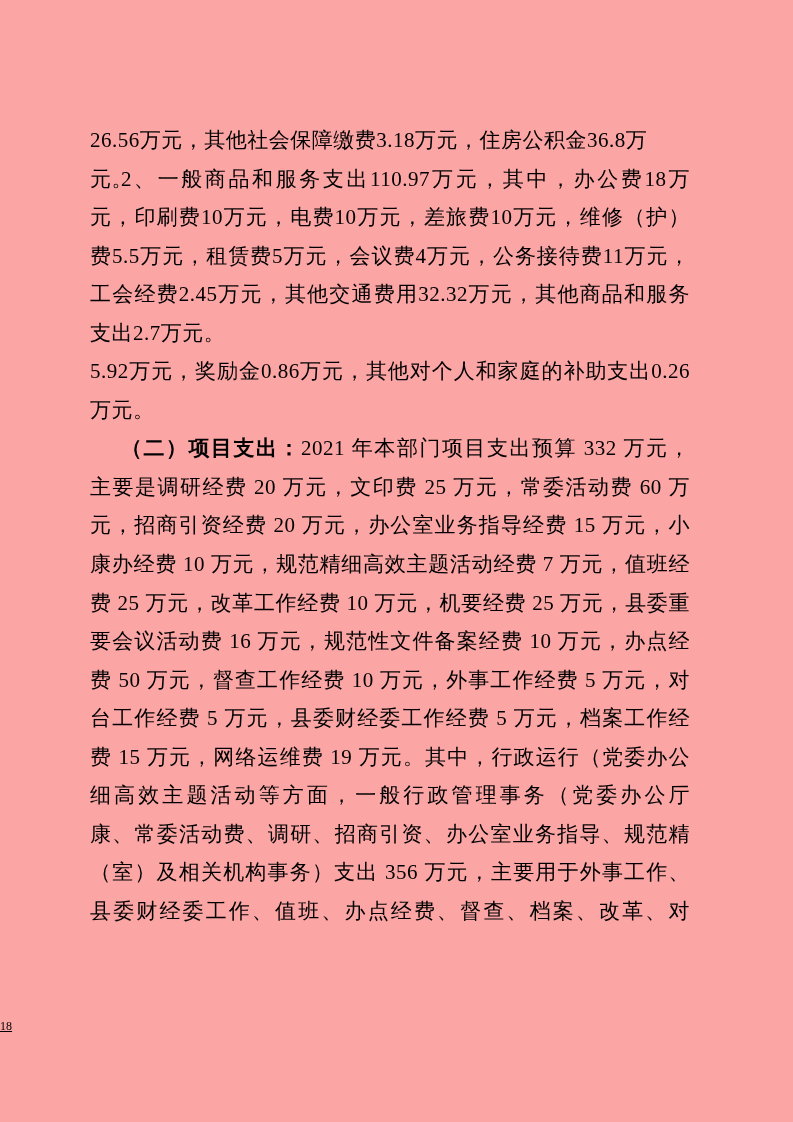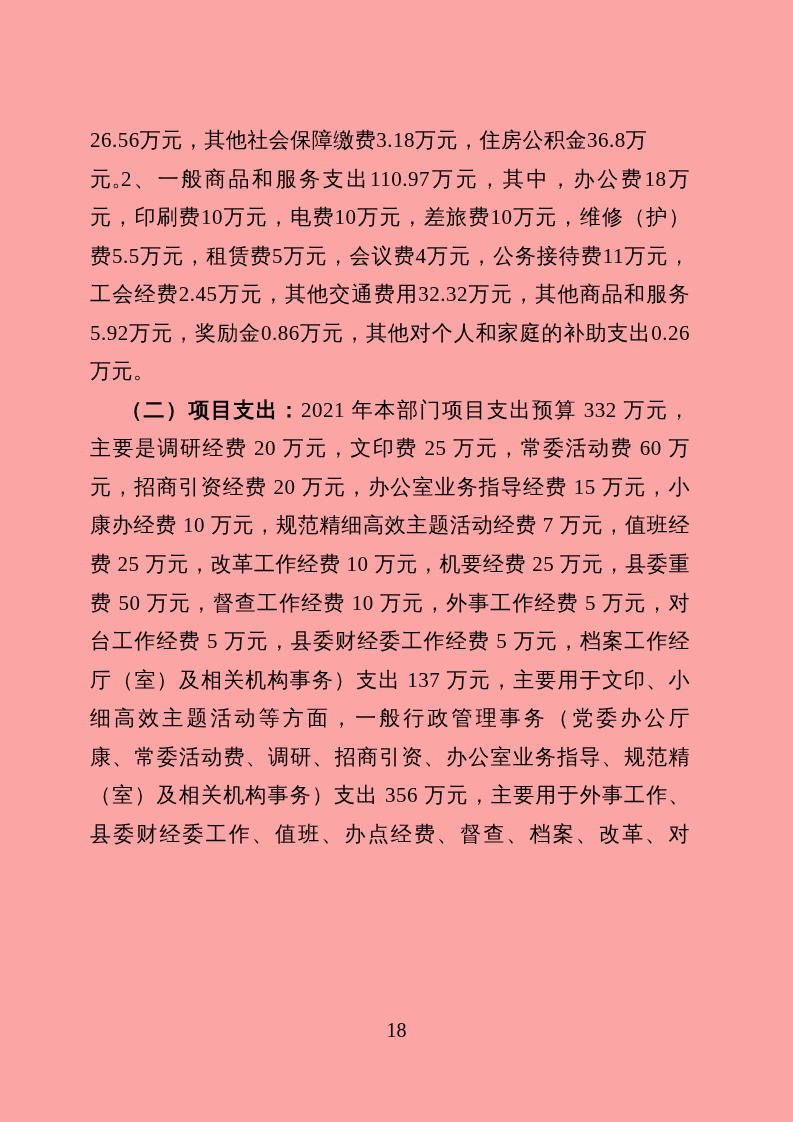--- a/index.html
+++ b/index.html
@@ -38,44 +38,46 @@
     text-indent: 31px;
   }
   .line b {
     font-weight: bold;
   }
   .page-number {
     position: absolute;
     left: 0;
     top: 1019px;
     width: 100%;
-    text-align: center;
-    font-size: 20px;
+    font-size: 12px;
     letter-spacing: 0;
+    text-decoration: underline;
   }
 </style>
 </head>
 <body>
 
 <div class="page">
   <div class="text-block">
       <div class="line">26.56万元，其他社会保障缴费3.18万元，住房公积金36.8万元。</div>
       <div class="line justify indent">2、一般商品和服务支出110.97万元，其中，办公费18万</div>
       <div class="line justify">元，印刷费10万元，电费10万元，差旅费10万元，维修（护）</div>
       <div class="line justify">费5.5万元，租赁费5万元，会议费4万元，公务接待费11万元，</div>
       <div class="line justify">工会经费2.45万元，其他交通费用32.32万元，其他商品和服务</div>
+      <div class="line">支出2.7万元。</div>
       <div class="line justify">5.92万元，奖励金0.86万元，其他对个人和家庭的补助支出0.26</div>
       <div class="line">万元。</div>
       <div class="line justify indent"><b>（二）项目支出：</b>2021 年本部门项目支出预算 332 万元，</div>
       <div class="line justify">主要是调研经费 20 万元，文印费 25 万元，常委活动费 60 万</div>
       <div class="line justify">元，招商引资经费 20 万元，办公室业务指导经费 15 万元，小</div>
       <div class="line justify">康办经费 10 万元，规范精细高效主题活动经费 7 万元，值班经</div>
       <div class="line justify">费 25 万元，改革工作经费 10 万元，机要经费 25 万元，县委重</div>
+      <div class="line justify">要会议活动费 16 万元，规范性文件备案经费 10 万元，办点经</div>
       <div class="line justify">费 50 万元，督查工作经费 10 万元，外事工作经费 5 万元，对</div>
       <div class="line justify">台工作经费 5 万元，县委财经委工作经费 5 万元，档案工作经</div>
-      <div class="line justify">厅（室）及相关机构事务）支出 137 万元，主要用于文印、小</div>
+      <div class="line justify">费 15 万元，网络运维费 19 万元。其中，行政运行（党委办公</div>
       <div class="line justify">细高效主题活动等方面，一般行政管理事务（党委办公厅</div>
       <div class="line justify">康、常委活动费、调研、招商引资、办公室业务指导、规范精</div>
       <div class="line justify">（室）及相关机构事务）支出 356 万元，主要用于外事工作、</div>
       <div class="line justify">县委财经委工作、值班、办点经费、督查、档案、改革、对</div>
     </div>
   <div class="page-number">18</div>
 </div>
 
 </body></html>

